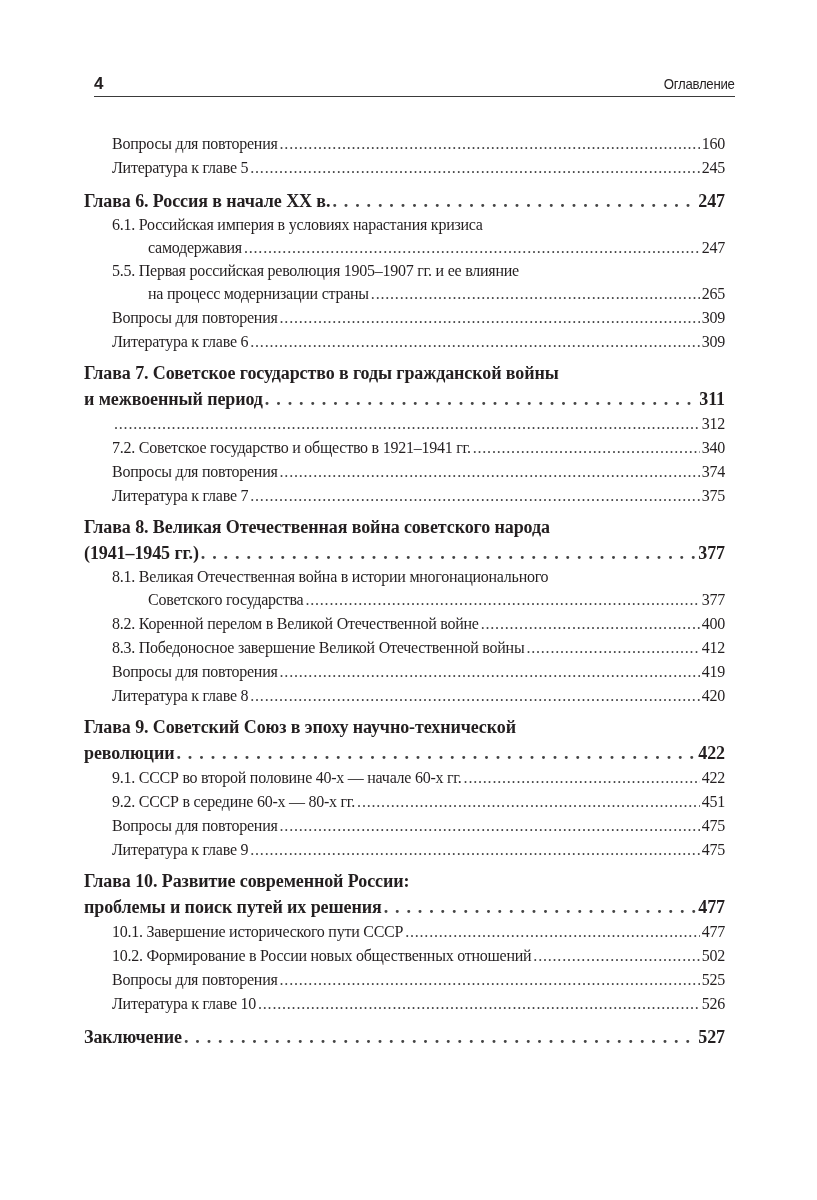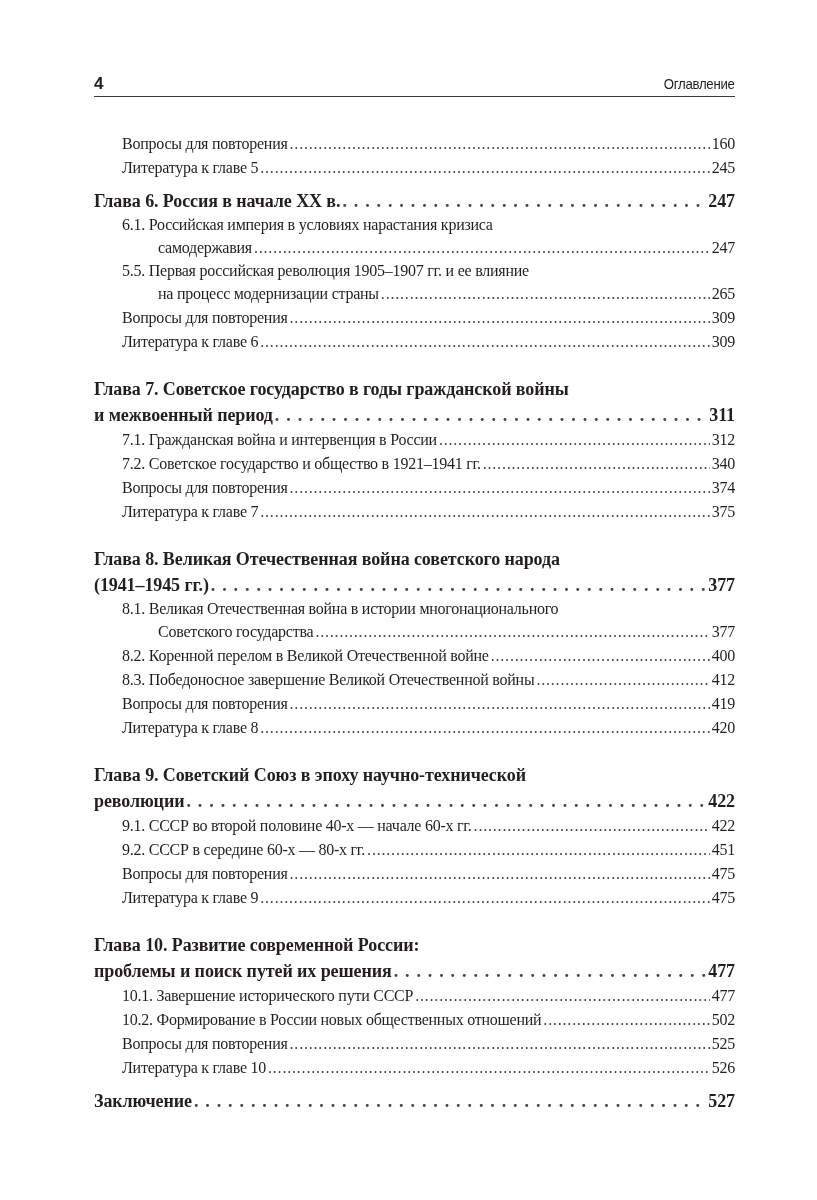--- a/index.html
+++ b/index.html
@@ -1,26 +1,26 @@
 <!DOCTYPE html>
 <html><head>
 <meta charset="utf-8">
 <style>
   html, body { margin: 0; padding: 0; background: #ffffff; }
   body { width: 817px; height: 1200px; position: relative; overflow: hidden; color: #231f20; }
   .header { position: absolute; left: 94px; top: 72px; width: 641px; height: 24px; border-bottom: 1.5px solid #3a3a3a; }
   .page-num { position: absolute; left: 0; top: 2px; font-family: "Liberation Sans", sans-serif; font-weight: bold; font-size: 17px; }
   .running-title { position: absolute; right: 0; top: 3px; font-family: "Liberation Sans", sans-serif; font-size: 15px; letter-spacing: -0.3px; transform: scaleX(0.88); transform-origin: right center; }
-  .toc { position: absolute; left: 94px; top: 132px; width: 641px; font-family: "Liberation Serif", serif; }
+  .toc { position: absolute; left: 84px; top: 132px; width: 641px; font-family: "Liberation Serif", serif; }
   .row { display: flex; align-items: baseline; font-size: 16px; line-height: 24px; letter-spacing: -0.25px; }
   .row.sub { padding-left: 28px; }
   .row.cont { padding-left: 64px; }
   .row.chap { font-weight: bold; font-size: 18px; line-height: 26px; letter-spacing: -0.1px; }
   .line1 { font-family: "Liberation Serif", serif; font-size: 16px; line-height: 22px; padding-left: 28px; letter-spacing: -0.25px; }
-  .chapline1 { font-family: "Liberation Serif", serif; font-weight: bold; font-size: 18px; line-height: 26px; margin-top: 22px; letter-spacing: -0.1px; }
+  .chapline1 { font-family: "Liberation Serif", serif; font-weight: bold; font-size: 18px; line-height: 26px; margin-top: 6px; letter-spacing: -0.1px; }
   .label { white-space: nowrap; }
   .dots { flex: 1; overflow: hidden; white-space: nowrap; margin: 0 2px; color: #444; }
   .dots::after { content: ". . . . . . . . . . . . . . . . . . . . . . . . . . . . . . . . . . . . . . . . . . . . . . . . . . . . . . . . . . . . . . . . . . . . . . . . . . . . . . . . . . . . . . . . . . . . . . . . . . . . . . . . . . . . . . . . . . . . . . . . . . . . . . . . . . . . . . . . . . . ."; letter-spacing: -1.6px; }
   .chap .dots::after { letter-spacing: 1.2px; }
   .pg { white-space: nowrap; text-align: right; }
   .gap { height: 8px; }
 </style>
 </head>
 <body>
 
@@ -77,21 +77,20 @@
 
   <div>
     <div class="chapline1">Глава 7. Советское государство в годы гражданской войны</div>
     <div class="row chap">
         <span class="label">и межвоенный период</span>
         <span class="dots"></span>
         <span class="pg">311</span>
       </div>
   </div>
   <div class="row sub">
-      <span class="label">7.1. Гражданская война и интервенция в России</span>
       <span class="dots"></span>
       <span class="pg">312</span>
     </div>
   <div class="row sub">
       <span class="label">7.2. Советское государство и общество в 1921–1941 гг.</span>
       <span class="dots"></span>
       <span class="pg">340</span>
     </div>
   <div class="row sub">
       <span class="label">Вопросы для повторения</span>

